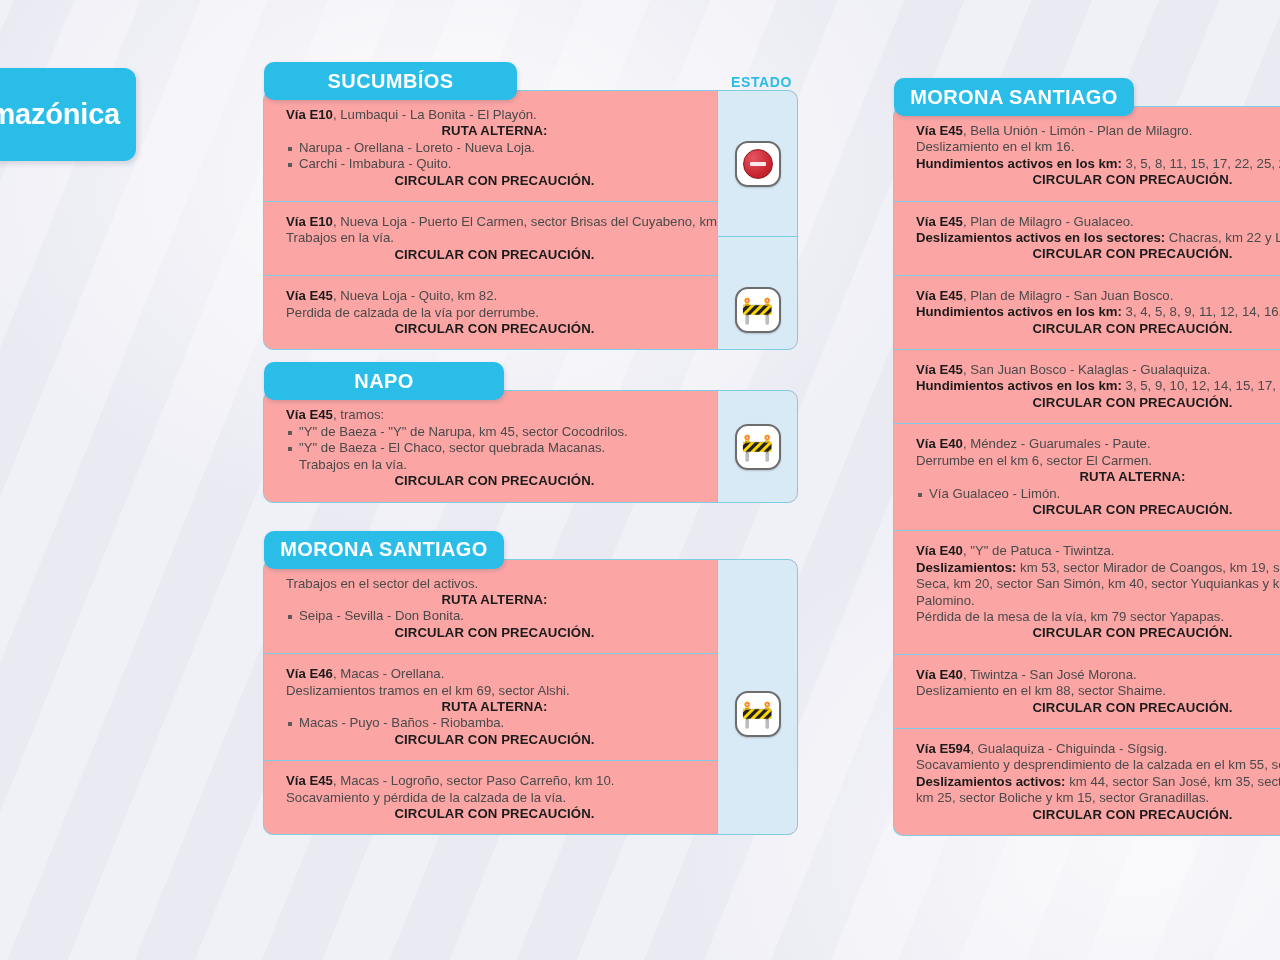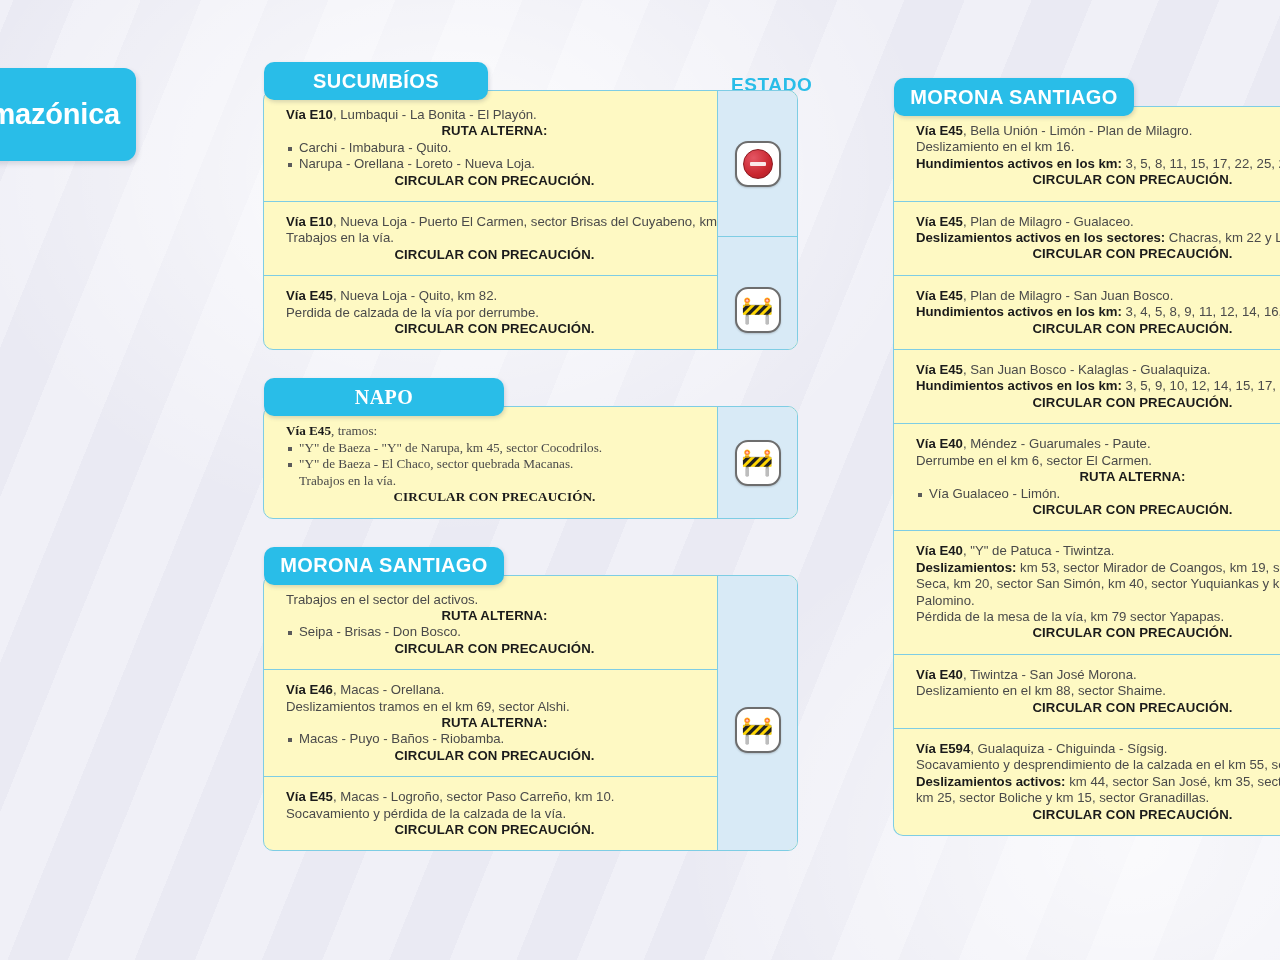--- a/index.html
+++ b/index.html
@@ -64,21 +64,21 @@
 
   
   .col-left  { position: absolute; left: 263px; top: 62px; width: 535px; }
   .col-right { position: absolute; left: 893px; top: 78px; width: 470px; }
 
   
   .estado-label {
     position: absolute;
     left: 731px;
     top: 74px;
-    font-size: 19px;
+    font-size: 14px;
     font-weight: bold;
     color: #29bde8;
     letter-spacing: .6px;
   }
 
   
   .province-block { position: relative; }
   .province-pill {
     position: relative;
     z-index: 3;
@@ -87,32 +87,32 @@
     background: #29bde8;
     box-shadow: 1px 2px 4px rgba(60,70,90,.20);
     display: flex;
     align-items: center;
     justify-content: center;
     color: #ffffff;
     font-size: 20px;
     font-weight: bold;
     letter-spacing: .4px;
   }
-  .pill-w-sucumbios { width: 224px; margin-left: 1px; }
+  .pill-w-sucumbios { width: 253px; margin-left: 1px; }
   .pill-w-napo      { width: 240px; margin-left: 1px; }
   .pill-w-morona    { width: 240px; margin-left: 1px; }
   .pill-w-morona-r  { width: 240px; margin-left: 1px; }
 
   
   .card {
     position: relative;
     margin-top: -10px;
     border: 1.6px solid #7ecde4;
     border-radius: 10px;
-    background: #fef9c3;
+    background: #fca5a5;
     overflow: hidden;
     display: flex;
   }
   .card-body { flex: 1 1 auto; min-width: 0; }
   .status-col {
     width: 80px;
     flex: 0 0 80px;
     background: #d8eaf6;
     border-left: 1.4px solid #7ecde4;
     position: relative;
@@ -210,22 +210,22 @@
   <div class="col-left" id="col-left">
       <div class="province-block">
         <div class="province-pill pill-w-sucumbios">
           <span>SUCUMBÍOS</span>
         </div>
         <div class="card">
           <div class="card-body">
             <div class="row" style="padding-top: 16px;">
               <div class="line"><b>Vía E10</b><span>, Lumbaqui - La Bonita - El Playón.</span></div>
               <div class="line caps">RUTA ALTERNA:</div>
+              <div class="line bullet">Narupa - Orellana - Loreto - Nueva Loja.</div>
               <div class="line bullet">Carchi - Imbabura - Quito.</div>
-              <div class="line bullet">Narupa - Orellana - Loreto - Nueva Loja.</div>
               <div class="line caps">CIRCULAR CON PRECAUCIÓN.</div>
             </div>
             <div class="row">
               <div class="line"><b>Vía E10</b><span>, Nueva Loja - Puerto El Carmen, sector Brisas del Cuyabeno, km 117.</span></div>
               <div class="line">Trabajos en la vía.</div>
               <div class="line caps">CIRCULAR CON PRECAUCIÓN.</div>
             </div>
             <div class="row">
               <div class="line"><b>Vía E45</b><span>, Nueva Loja - Quito, km 82.</span></div>
               <div class="line">Perdida de calzada de la vía por derrumbe.</div>
@@ -242,21 +242,21 @@
             </div>
             <div class="status-divider" style="top: 144.844px;"></div>
             <div class="status-cell" style="top: 144.844px; height: 147.438px;">
               <div class="icon-badge">
                 <span class="icon-work">🚧</span>
               </div>
             </div>
           </div>
         </div>
       </div>
-      <div class="province-block" style="margin-top: 28px; font-family: Liberation Serif, serif;">
+      <div class="province-block" style="margin-top: 12px;">
         <div class="province-pill pill-w-napo">
           <span>NAPO</span>
         </div>
         <div class="card">
           <div class="card-body">
             <div class="row" style="padding-top: 16px;">
               <div class="line"><b>Vía E45</b><span>, tramos:</span></div>
               <div class="line bullet">"Y" de Baeza - "Y" de Narupa, km 45, sector Cocodrilos.</div>
               <div class="line bullet">"Y" de Baeza - El Chaco, sector quebrada Macanas.</div>
               <div class="line indent">Trabajos en la vía.</div>
@@ -274,21 +274,21 @@
       </div>
       <div class="province-block" style="margin-top: 28px;">
         <div class="province-pill pill-w-morona">
           <span>MORONA SANTIAGO</span>
         </div>
         <div class="card">
           <div class="card-body">
             <div class="row" style="padding-top: 16px;">
               <div class="line">Trabajos en el sector del activos.</div>
               <div class="line caps">RUTA ALTERNA:</div>
-              <div class="line bullet">Seipa - Brisas - Don Bosco.</div>
+              <div class="line bullet">Seipa - Sevilla - Don Bonita.</div>
               <div class="line caps">CIRCULAR CON PRECAUCIÓN.</div>
             </div>
             <div class="row">
               <div class="line"><b>Vía E46</b><span>, Macas - Orellana.</span></div>
               <div class="line">Deslizamientos tramos en el km 69, sector Alshi.</div>
               <div class="line caps">RUTA ALTERNA:</div>
               <div class="line bullet">Macas - Puyo - Baños - Riobamba.</div>
               <div class="line caps">CIRCULAR CON PRECAUCIÓN.</div>
             </div>
             <div class="row">

